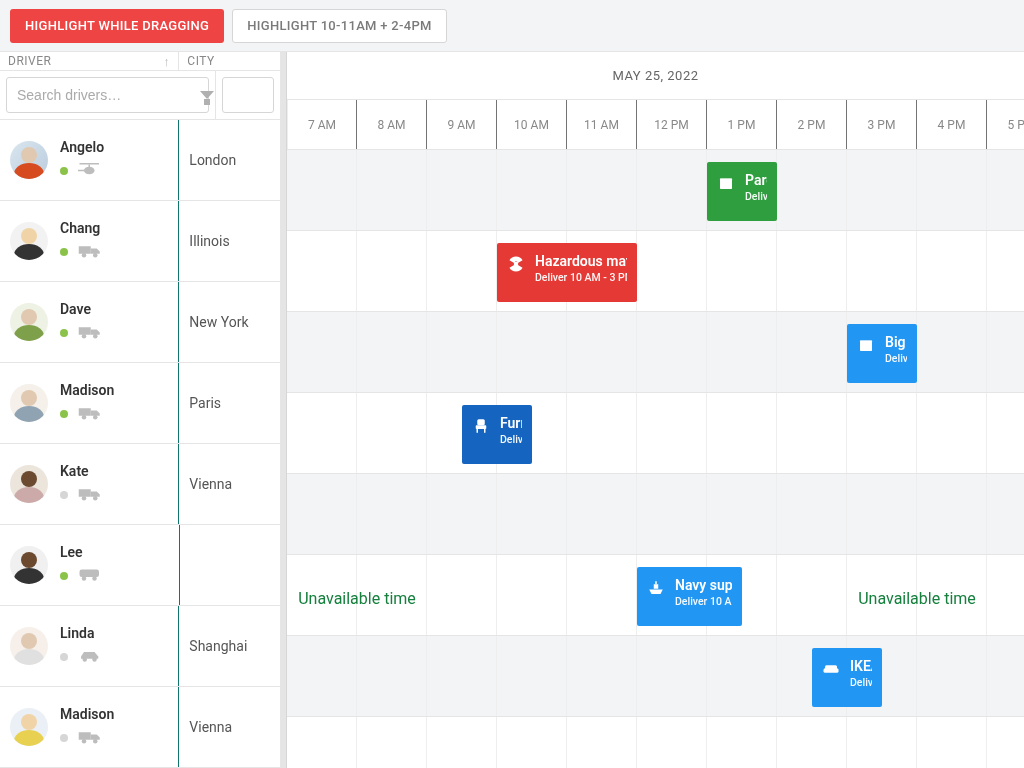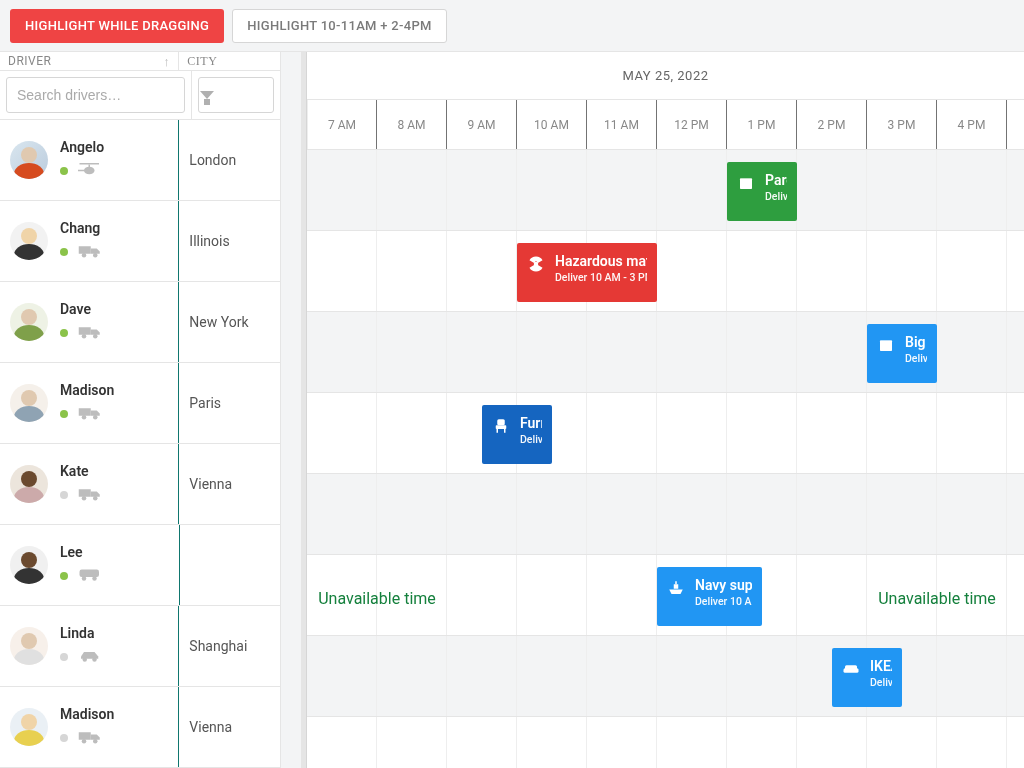--- a/index.html
+++ b/index.html
@@ -38,21 +38,20 @@
   }
   .btn-secondary {
     background: #fff;
     color: #7a7a7a;
     border-color: #d6d6d6;
   }
   .content {
     display: flex;
     height: 716px;
     position: relative;
-    gap: 20px;
   }
   .left {
     width: 281px;
     flex: 0 0 281px;
     border-right: 1px solid #e5e5e5;
     background: #fff;
     display: flex;
     flex-direction: column;
   }
   .header-row {
@@ -64,34 +63,34 @@
     display: flex;
     align-items: center;
     padding: 0 8px;
     font-size: 12px;
     letter-spacing: 0.5px;
     color: #888;
     text-transform: uppercase;
     border-right: 1px solid #e5e5e5;
   }
   .header-cell.driver { width: 180px; justify-content: space-between; }
-  .header-cell.city { width: 101px; border-right: none; font-family: Liberation Serif, serif; }
+  .header-cell.city { width: 101px; border-right: none; }
   .sort-arrow { color: #bbb; font-size: 13px; }
   .filter-row {
     height: 50px;
     border-bottom: 1px solid #e5e5e5;
     display: flex;
   }
   .filter-cell {
     border-right: 1px solid #e5e5e5;
     padding: 6px;
     display: flex;
     align-items: center;
   }
-  .filter-cell.driver { width: 192px; }
+  .filter-cell.driver { width: 216px; }
   .filter-cell.city { width: 101px; border-right: none; }
   .search-wrap {
     border: 1px solid #d6d6d6;
     border-radius: 3px;
     height: 36px;
     width: 100%;
     display: flex;
     align-items: center;
     padding: 0 8px;
     background: #fff;

